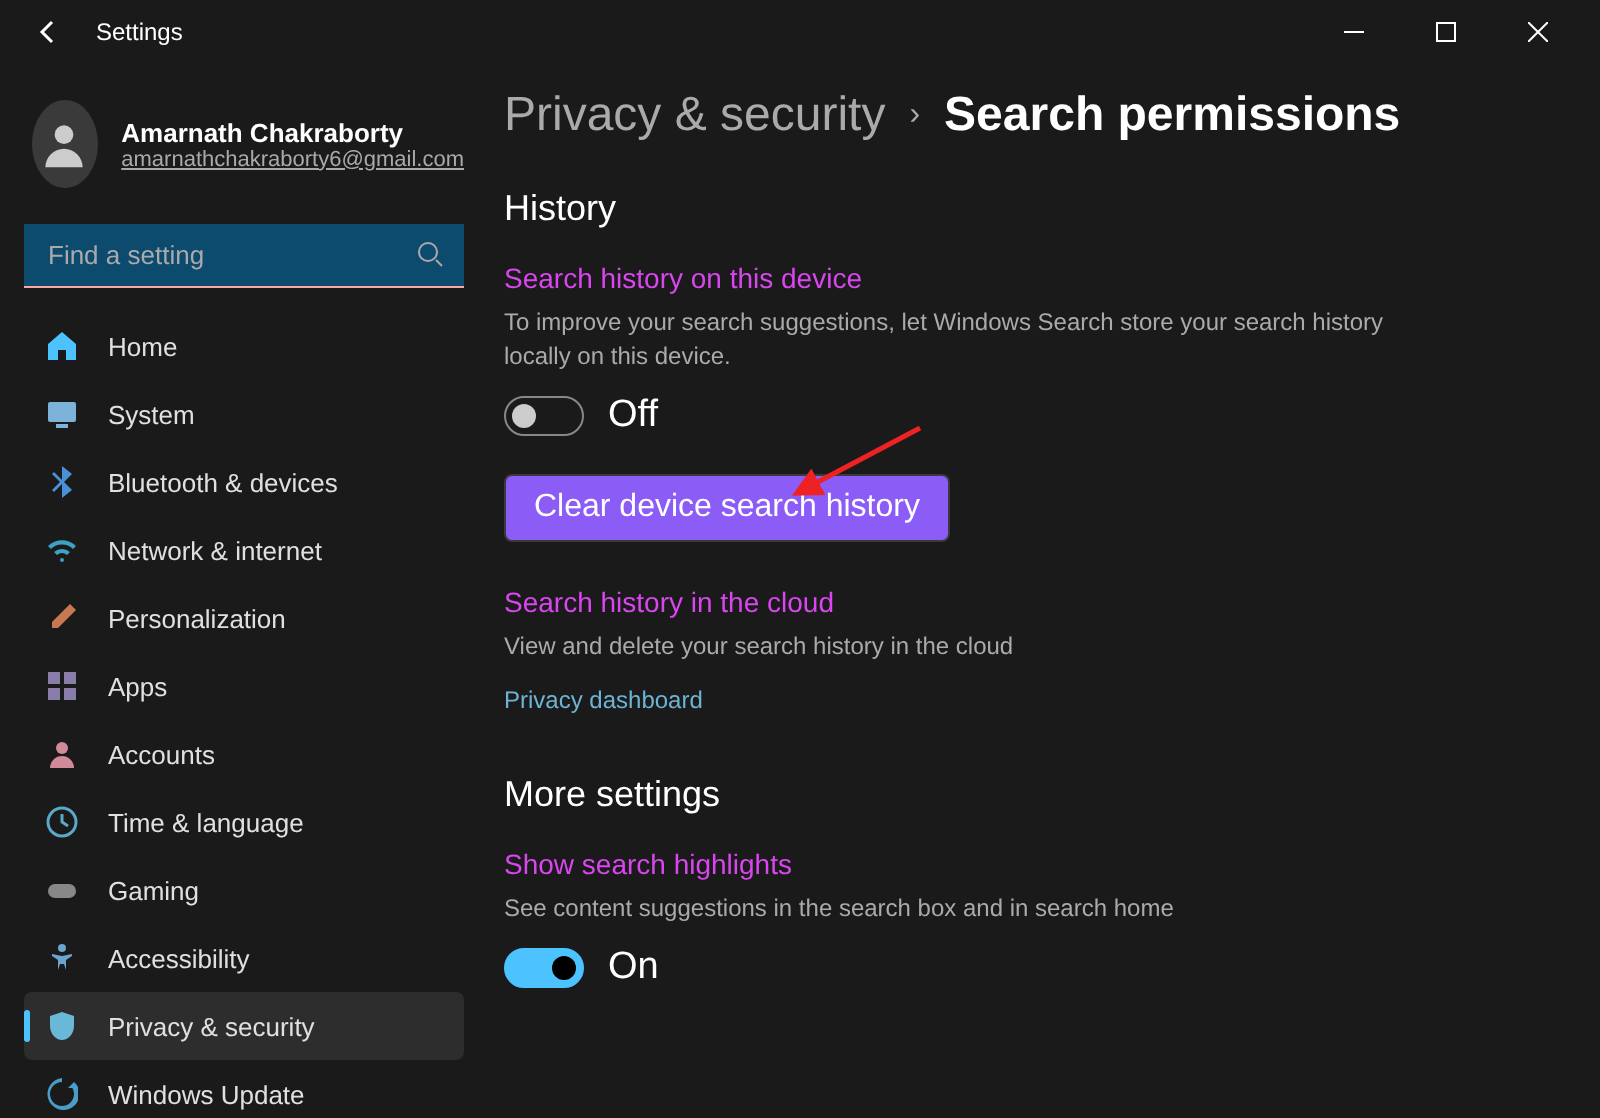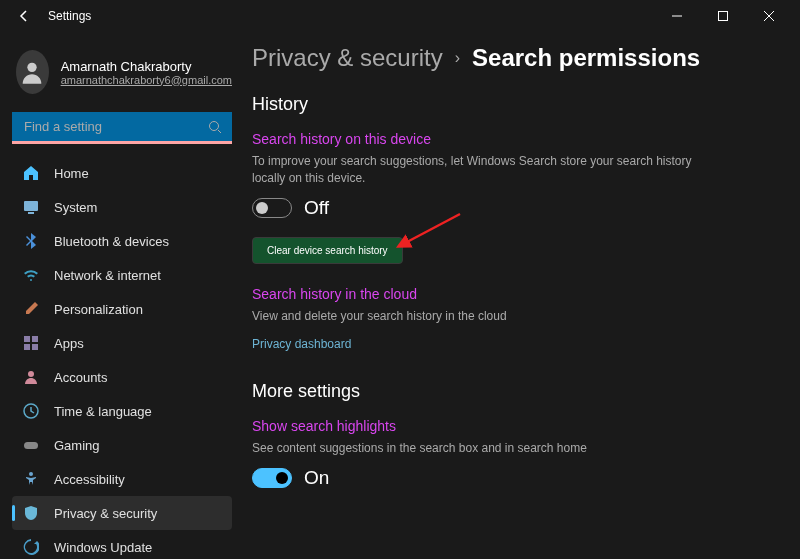--- a/index.html
+++ b/index.html
@@ -11,25 +11,25 @@
     .win-controls { margin-left: auto; display: flex; }
     .win-btn { width: 46px; height: 32px; display: flex; align-items: center; justify-content: center; cursor: pointer; }
     
     .content { display: flex; height: calc(100% - 32px); }
     
     .sidebar { width: 240px; padding: 8px 0 0 12px; }
     .profile { display: flex; align-items: center; padding: 10px 8px 18px 4px; }
     .avatar { width: 44px; height: 44px; border-radius: 50%; background: #3a3a3a; display: flex; align-items: center; justify-content: center; margin-right: 12px; }
     .avatar svg { fill: #ccc; }
     .profile-text { display: flex; flex-direction: column; }
-    .profile-name { font-size: 13px; font-weight: 400; }
+    .profile-name { font-size: 13px; font-weight: 700; }
     .profile-email { font-size: 11px; color: #aaa; text-decoration: underline; }
     
     .search-box { position: relative; margin: 0 8px 12px 0; }
-    .search-box input { width: 100%; height: 32px; border: none; border-bottom: 3px solid #fca5a5; background: #0369a1; color: #fff; padding: 0 36px 0 12px; font-size: 13px; outline: none; }
+    .search-box input { width: 100%; height: 32px; border: none; border-bottom: 1px solid #fca5a5; background: #0c4a6e; color: #fff; padding: 0 36px 0 12px; font-size: 13px; outline: none; }
     .search-box input::placeholder { color: #aaa; }
     .search-icon { position: absolute; right: 10px; top: 8px; }
     
     .nav { display: flex; flex-direction: column; }
     .nav-item { display: flex; align-items: center; height: 34px; padding: 0 10px; cursor: pointer; border-radius: 4px; margin-right: 8px; font-size: 13px; color: #e0e0e0; position: relative; }
     .nav-item.active { background: #2d2d2d; }
     .nav-item.active::before { content: ''; position: absolute; left: 0; top: 9px; width: 3px; height: 16px; background: #4cc2ff; border-radius: 2px; }
     .nav-icon { width: 18px; height: 18px; margin-right: 14px; display: flex; align-items: center; justify-content: center; }
     
     .main { flex: 1; padding: 12px 24px 0 12px; overflow-y: auto; }
@@ -42,21 +42,21 @@
     h3.sub { font-size: 14px; font-weight: 400; color: #d946ef; margin-bottom: 6px; }
     .desc { font-size: 12px; color: #aaa; line-height: 1.4; margin-bottom: 10px; max-width: 460px; }
     
     .toggle-row { display: flex; align-items: center; margin-bottom: 18px; }
     .toggle { width: 40px; height: 20px; border: 1px solid #888; border-radius: 10px; background: transparent; position: relative; cursor: pointer; margin-right: 12px; }
     .toggle.on { background: #4cc2ff; border-color: #4cc2ff; }
     .toggle-knob { position: absolute; top: 3px; left: 3px; width: 12px; height: 12px; border-radius: 50%; background: #ccc; }
     .toggle.on .toggle-knob { left: 23px; background: #000; }
     .toggle-label { font-size: 19px; }
     
-    .secondary-btn { background: #14532d; border: 1px solid #3a3a3a; color: #fff; font-size: 10px; padding: 7px 14px; border-radius: 4px; cursor: pointer; margin-bottom: 22px; }
+    .secondary-btn { background: #8b5cf6; border: 1px solid #3a3a3a; color: #fff; font-size: 16px; padding: 7px 14px; border-radius: 4px; cursor: pointer; margin-bottom: 22px; }
     
     .link { color: #6db4d4; font-size: 12px; cursor: pointer; display: inline-block; margin-bottom: 16px; }
     .block { margin-bottom: 14px; }
     
     .arrow { position: absolute; left: 395px; top: 210px; pointer-events: none; }
   </style>
 </head>
 <body>
 
 <div class="titlebar">

